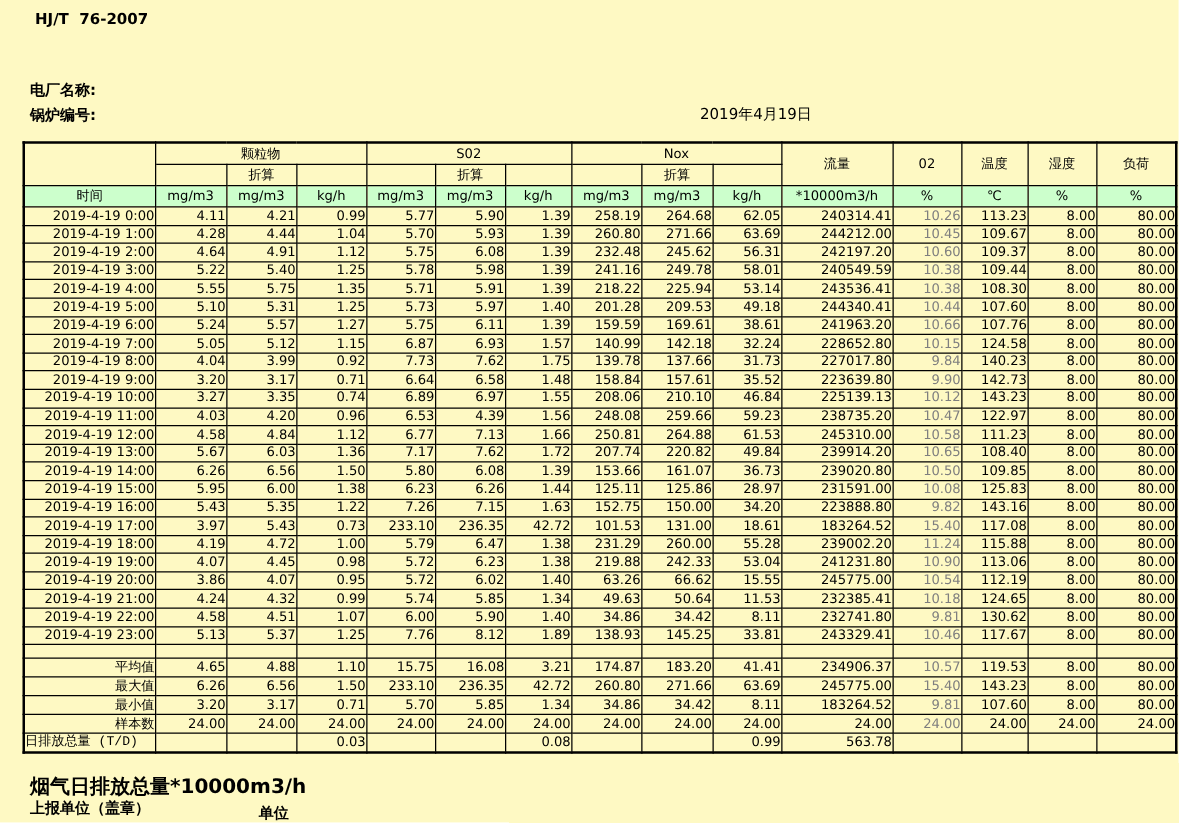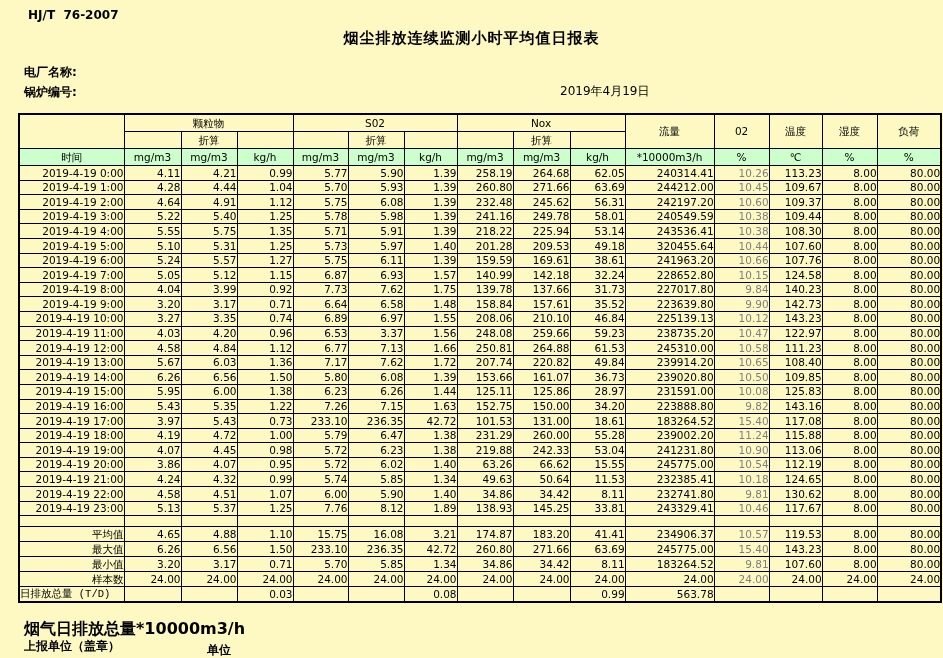--- a/index.html
+++ b/index.html
@@ -37,21 +37,20 @@
   #footer-line1{left:24px;top:619px;font-size:16px;font-weight:bold;}
   #footer-line2{left:24px;top:638px;font-size:12px;font-weight:bold;}
   #footer-unit{position:absolute;left:207px;top:642px;font-size:12px;font-weight:bold;}
 </style>
 </head>
 <body>
 
 <div id="canvas">
 
   <div class="abs" id="std-no">HJ/T  76-2007</div>
-  <div class="abs" id="doc-title">烟尘排放连续监测小时平均值日报表</div>
   <div class="abs" id="plant-label">电厂名称:</div>
   <div class="abs" id="boiler-label">锅炉编号:</div>
   <div class="abs" id="report-date">2019年4月19日</div>
 
   <table id="report-table">
     <colgroup>
       <col style="width:105px">
         <col style="width:57px">
         <col style="width:56px">
         <col style="width:56px">
@@ -198,21 +197,21 @@
           <td class="time-cell">2019-4-19 5:00</td>
           <td>5.10</td>
           <td>5.31</td>
           <td>1.25</td>
           <td>5.73</td>
           <td>5.97</td>
           <td>1.40</td>
           <td>201.28</td>
           <td>209.53</td>
           <td>49.18</td>
-          <td>320455.64</td>
+          <td>244340.41</td>
           <td class="o2-cell">10.44</td>
           <td>107.60</td>
           <td>8.00</td>
           <td>80.00</td>
         </tr>
         <tr class="data-row">
           <td class="time-cell">2019-4-19 6:00</td>
           <td>5.24</td>
           <td>5.57</td>
           <td>1.27</td>
@@ -295,21 +294,21 @@
           <td>143.23</td>
           <td>8.00</td>
           <td>80.00</td>
         </tr>
         <tr class="data-row">
           <td class="time-cell">2019-4-19 11:00</td>
           <td>4.03</td>
           <td>4.20</td>
           <td>0.96</td>
           <td>6.53</td>
-          <td>3.37</td>
+          <td>4.39</td>
           <td>1.56</td>
           <td>248.08</td>
           <td>259.66</td>
           <td>59.23</td>
           <td>238735.20</td>
           <td class="o2-cell">10.47</td>
           <td>122.97</td>
           <td>8.00</td>
           <td>80.00</td>
         </tr>

